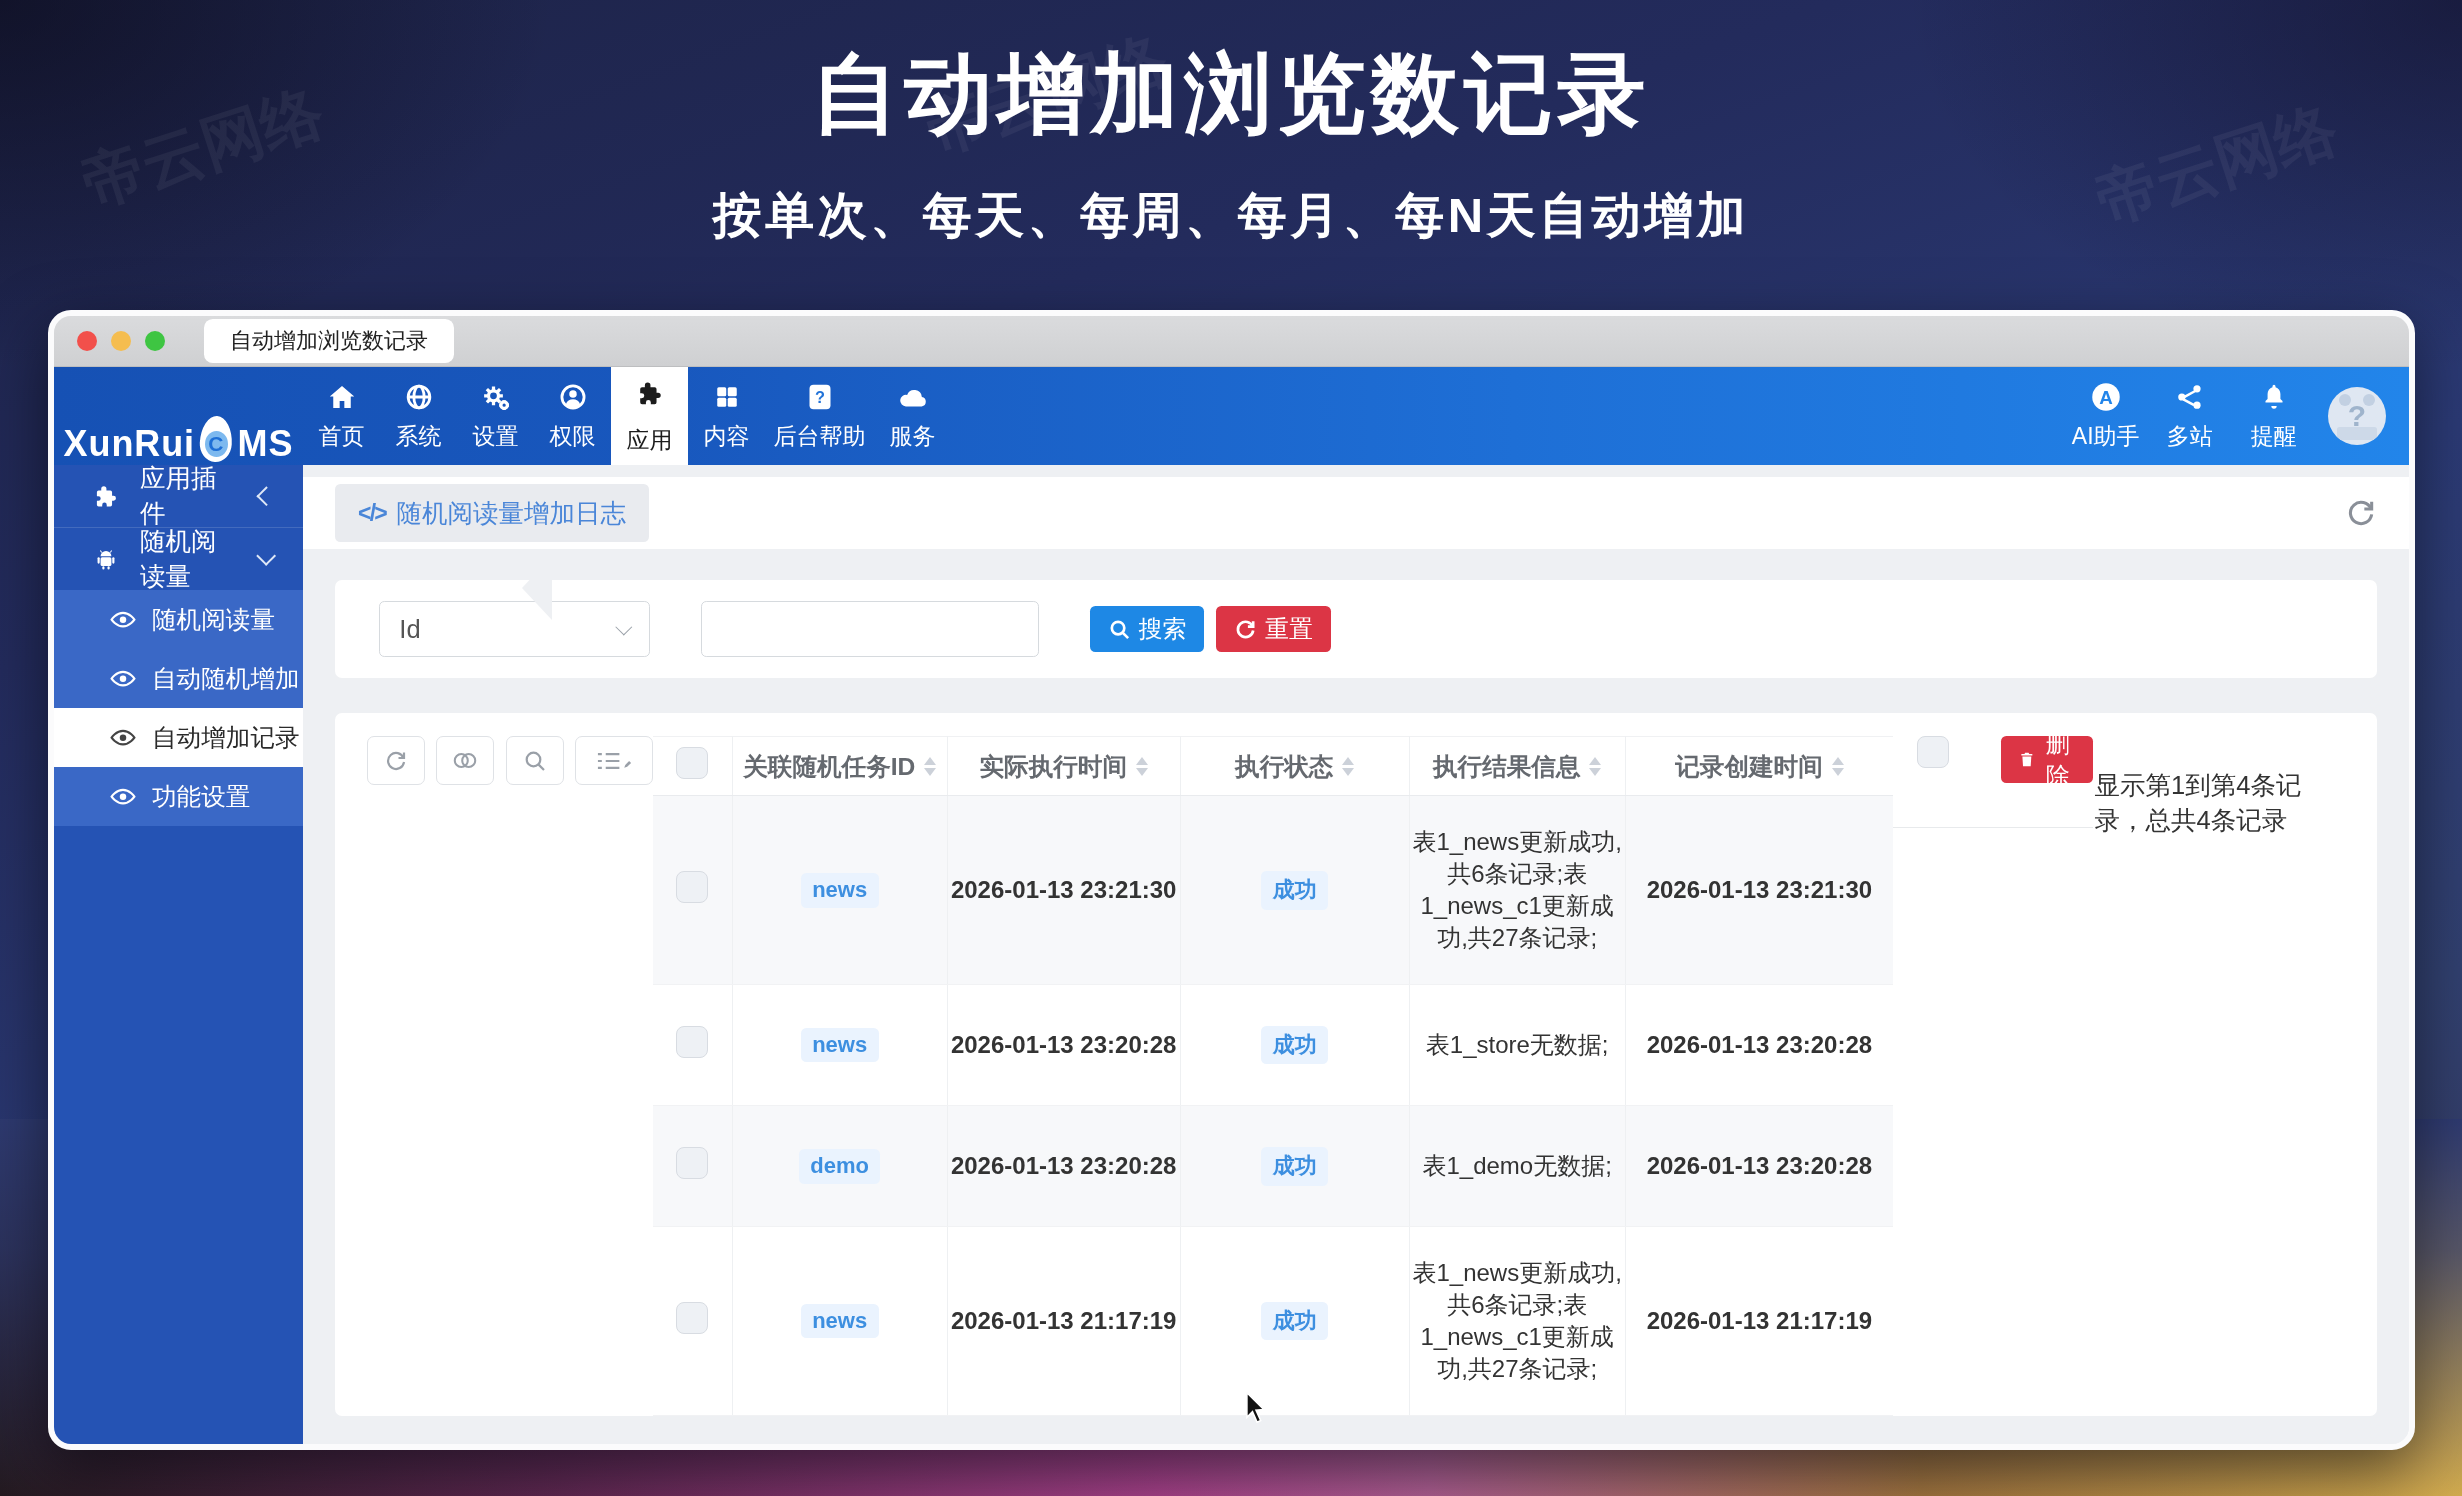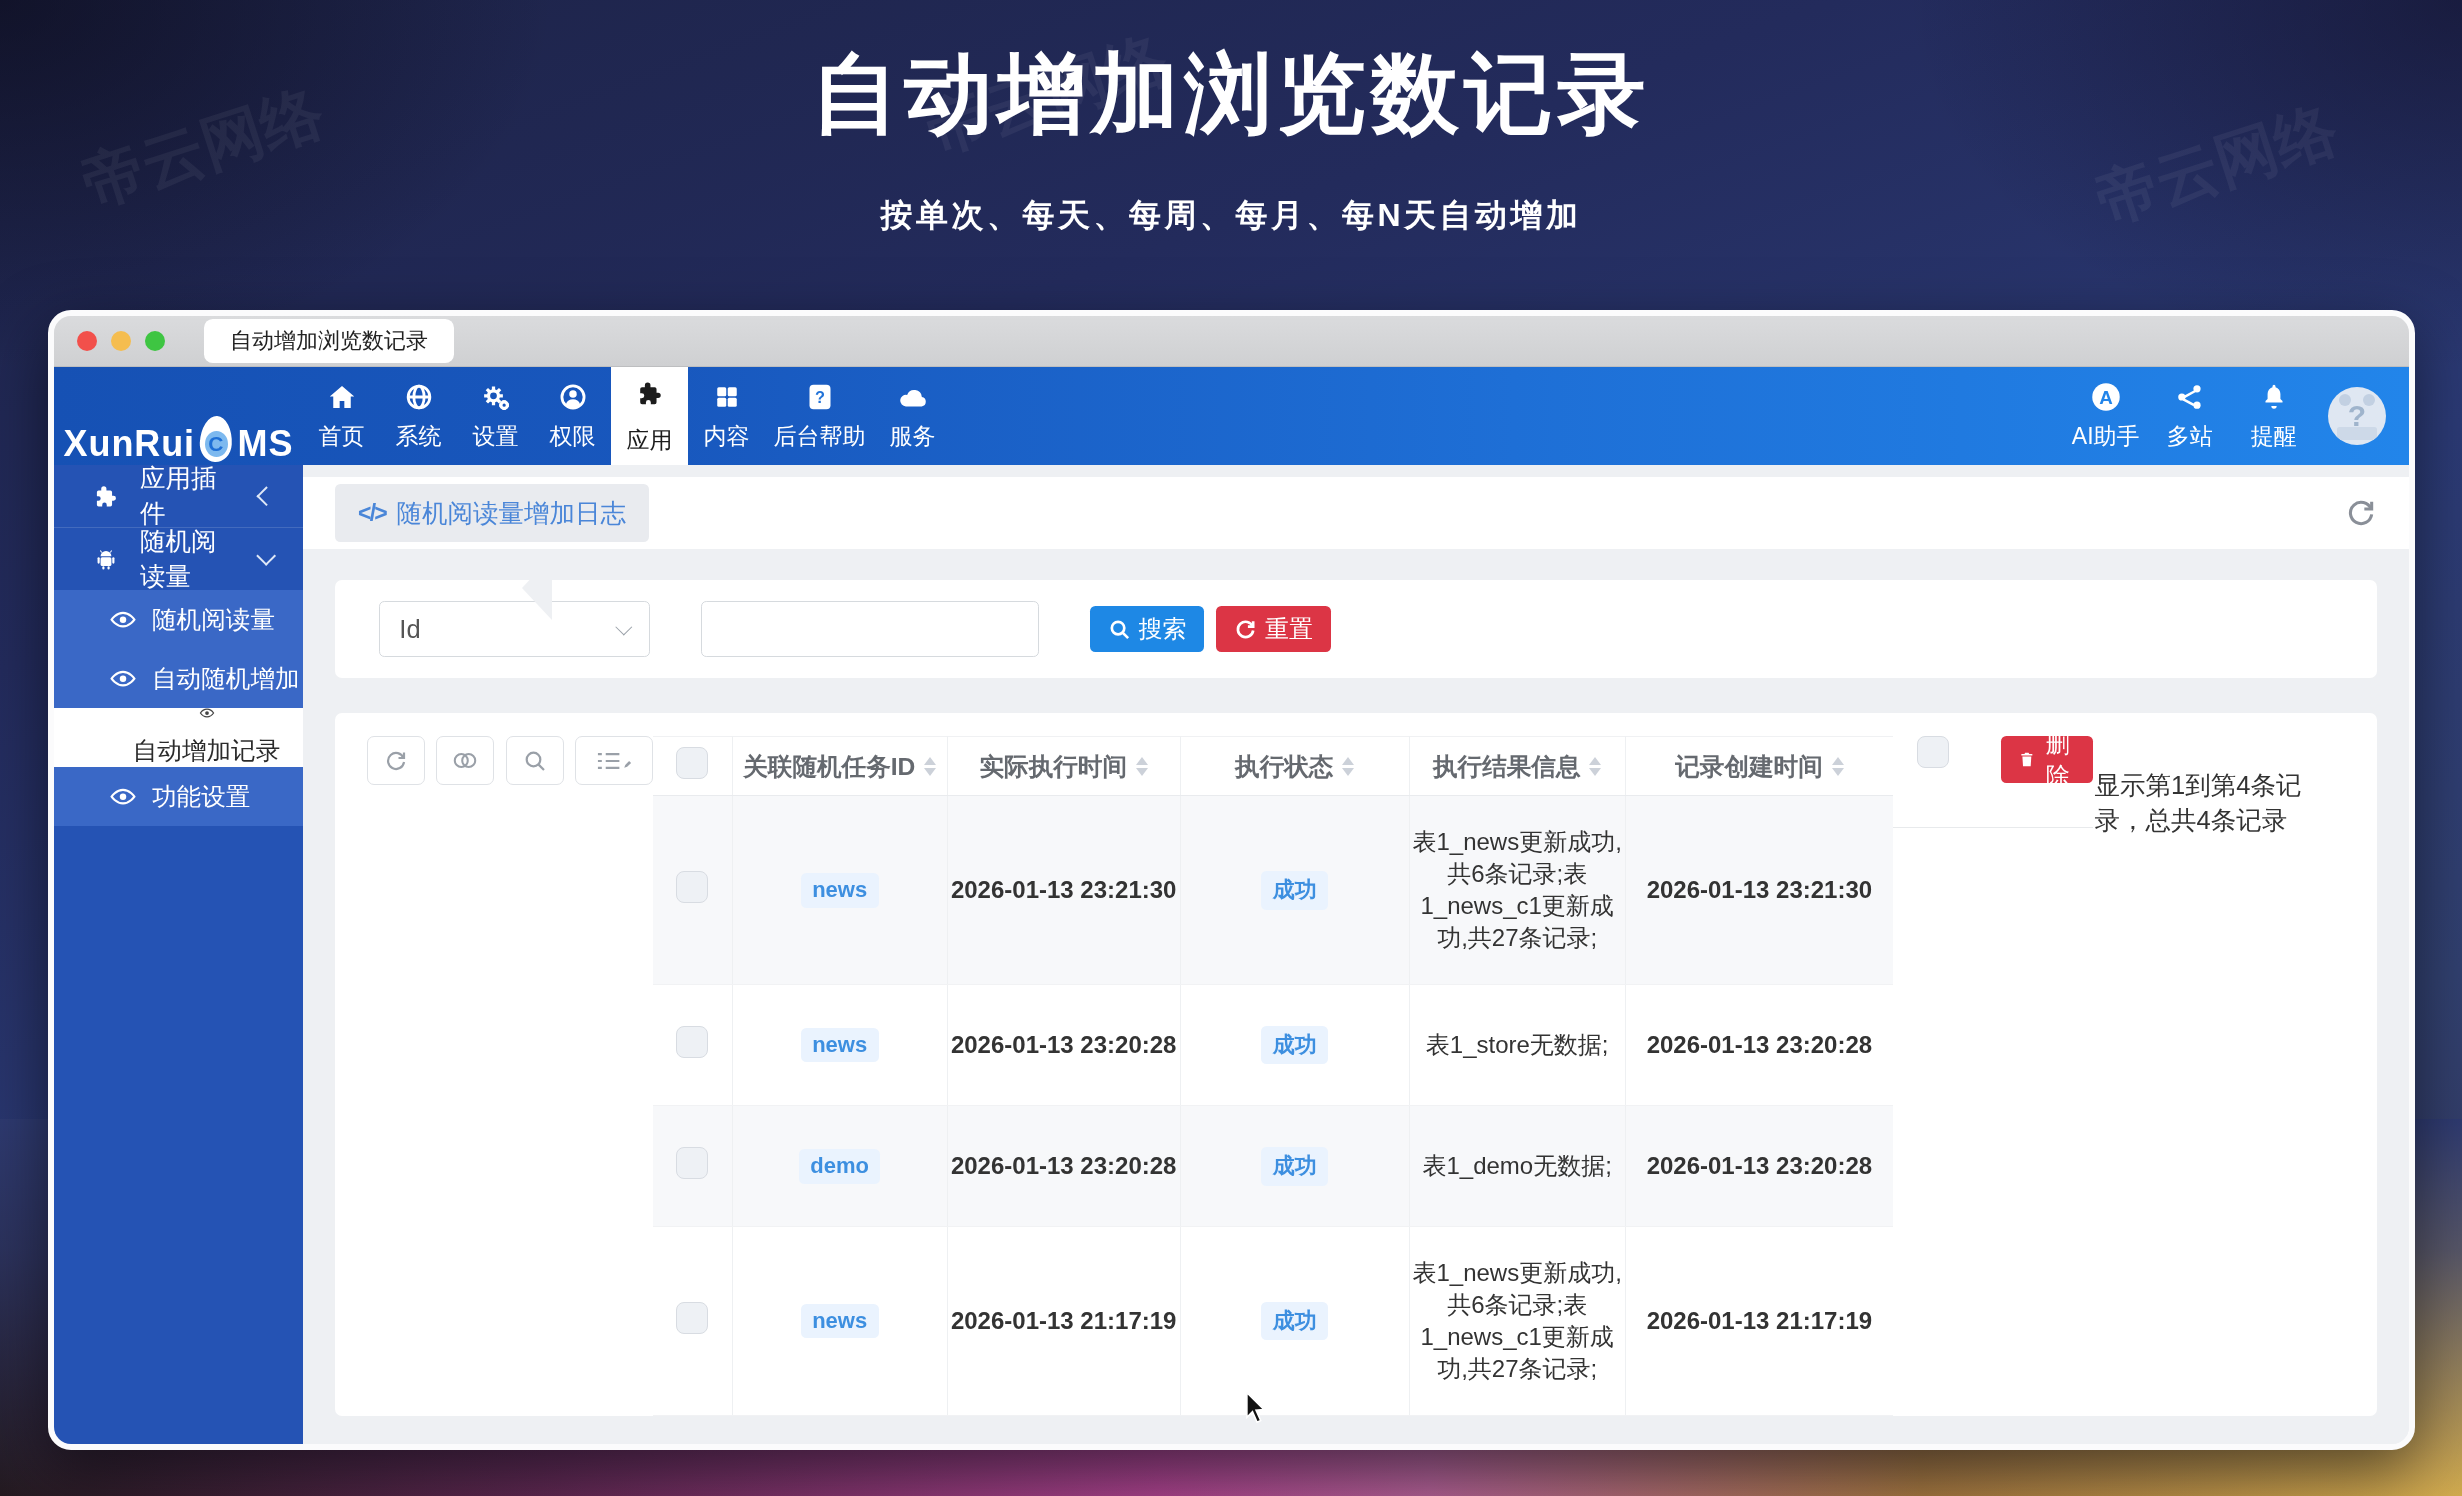--- a/index.html
+++ b/index.html
@@ -10,22 +10,22 @@
   #screen::before{content:"";position:absolute;inset:0;pointer-events:none;
     background:radial-gradient(ellipse 791px 528px at 0% 0%,rgba(8,6,18,.55),transparent 70%),
                radial-gradient(ellipse 791px 528px at 100% 0%,rgba(12,8,26,.5),transparent 70%);}
   .bg-bottom{position:absolute;left:0;right:0;bottom:0;height:378px;
     background:linear-gradient(90deg,#241a20 0%,#5e2750 22%,#a8418a 47%,#b05f93 58%,#a3763f 78%,#d2ab4e 100%);}
   .bg-bottom-fade{position:absolute;inset:0;background:linear-gradient(180deg,#2e3a70 0%,rgba(46,58,112,.75) 35%,rgba(46,58,112,0) 100%);}
   .wm{position:absolute;color:#fff;opacity:.05;font-weight:bold;transform:rotate(-18deg);white-space:nowrap;pointer-events:none;}
 
   .hero-title{position:absolute;top:35px;left:0;width:100%;text-align:center;color:#fff;
     font-size:88px;font-weight:900;letter-spacing:5.3px;}
-  .hero-sub{position:absolute;top:194px;left:0;width:100%;text-align:center;color:#fff;
-    font-size:32px;font-weight:700;letter-spacing:3.5px;}
+  .hero-sub{position:absolute;top:183px;left:0;width:100%;text-align:center;color:#fff;
+    font-size:49px;font-weight:700;letter-spacing:3.5px;}
 
   
   .window{position:absolute;left:48px;top:310px;width:2367px;height:1140px;border-radius:23px;
     border:6.2px solid #fbfbfc;background:#eef0f3;overflow:hidden;box-shadow:0 21px 62px rgba(0,0,0,.5);box-sizing:border-box;}
   .titlebar{height:50px;background:linear-gradient(#dadbdd,#cfd0d2);border-bottom:0.9px solid #bdbec0;
     display:flex;align-items:center;padding:0 23px;}
   .traffic{display:flex;gap:14px;margin-right:39px;}
   .dot{width:20px;height:20px;border-radius:50%;}
   .dot.red{background:#f2504b}.dot.yellow{background:#f5bd4f}.dot.green{background:#3ec542}
   .browser-tab{background:#fff;border-radius:8.8px;padding:7px 26px;font-size:22px;color:#222;}
@@ -58,21 +58,21 @@
   .win-body{display:flex;height:979px;}
   .sidebar{width:249px;background:#2553b4;color:#fff;flex:none;display:flex;flex-direction:column;position:relative;}
   .side-group{height:62px;display:flex;align-items:center;padding:0 30px 0 39px;gap:21px;font-size:25.5px;cursor:pointer;}
   .side-group .glabel{flex:1;}
   .side-group.first{border-bottom:0.9px solid rgba(255,255,255,.14);}
   .chev{width:12.3px;height:12.3px;border-right:2.6px solid #dfe8f7;border-bottom:2.6px solid #dfe8f7;display:inline-block;}
   .chev.left{transform:rotate(135deg);}
   .chev.down{transform:rotate(45deg);margin-top:-5.3px;}
   .side-sub{background:#3a68c6;display:flex;flex-direction:column;}
   .side-item{height:59px;display:flex;align-items:center;gap:16px;padding-left:56px;font-size:24.6px;cursor:pointer;}
-  .side-item.active{background:#ffffff;color:#2b2b2b;flex-direction:column;}
+  .side-item.active{background:#ffffff;color:#2b2b2b;}
   .side-item.active svg{stroke:#444 !important;}
   .content{flex:1;background:#eef0f3;position:relative;display:flex;flex-direction:column;overflow:hidden;}
   .side-notch{position:absolute;top:91px;left:249px;width:0;height:0;z-index:5;
     border-top:32px solid transparent;border-bottom:32px solid transparent;border-right:30px solid #eef0f3;margin-left:-30px;}
 
   .crumb-bar{margin-top:12.3px;background:#fff;height:72px;display:flex;align-items:center;padding:0 32px;flex:none;}
   .crumb-tab{background:#e9ebef;border-radius:5.3px;padding:11.4px 23px;display:flex;align-items:center;gap:10.6px;
     color:#4a86d8;font-size:25.5px;cursor:pointer;}
   .crumb-code{font-weight:bold;font-size:23px;letter-spacing:-1.8px;}
   .crumb-spacer{flex:1;}

